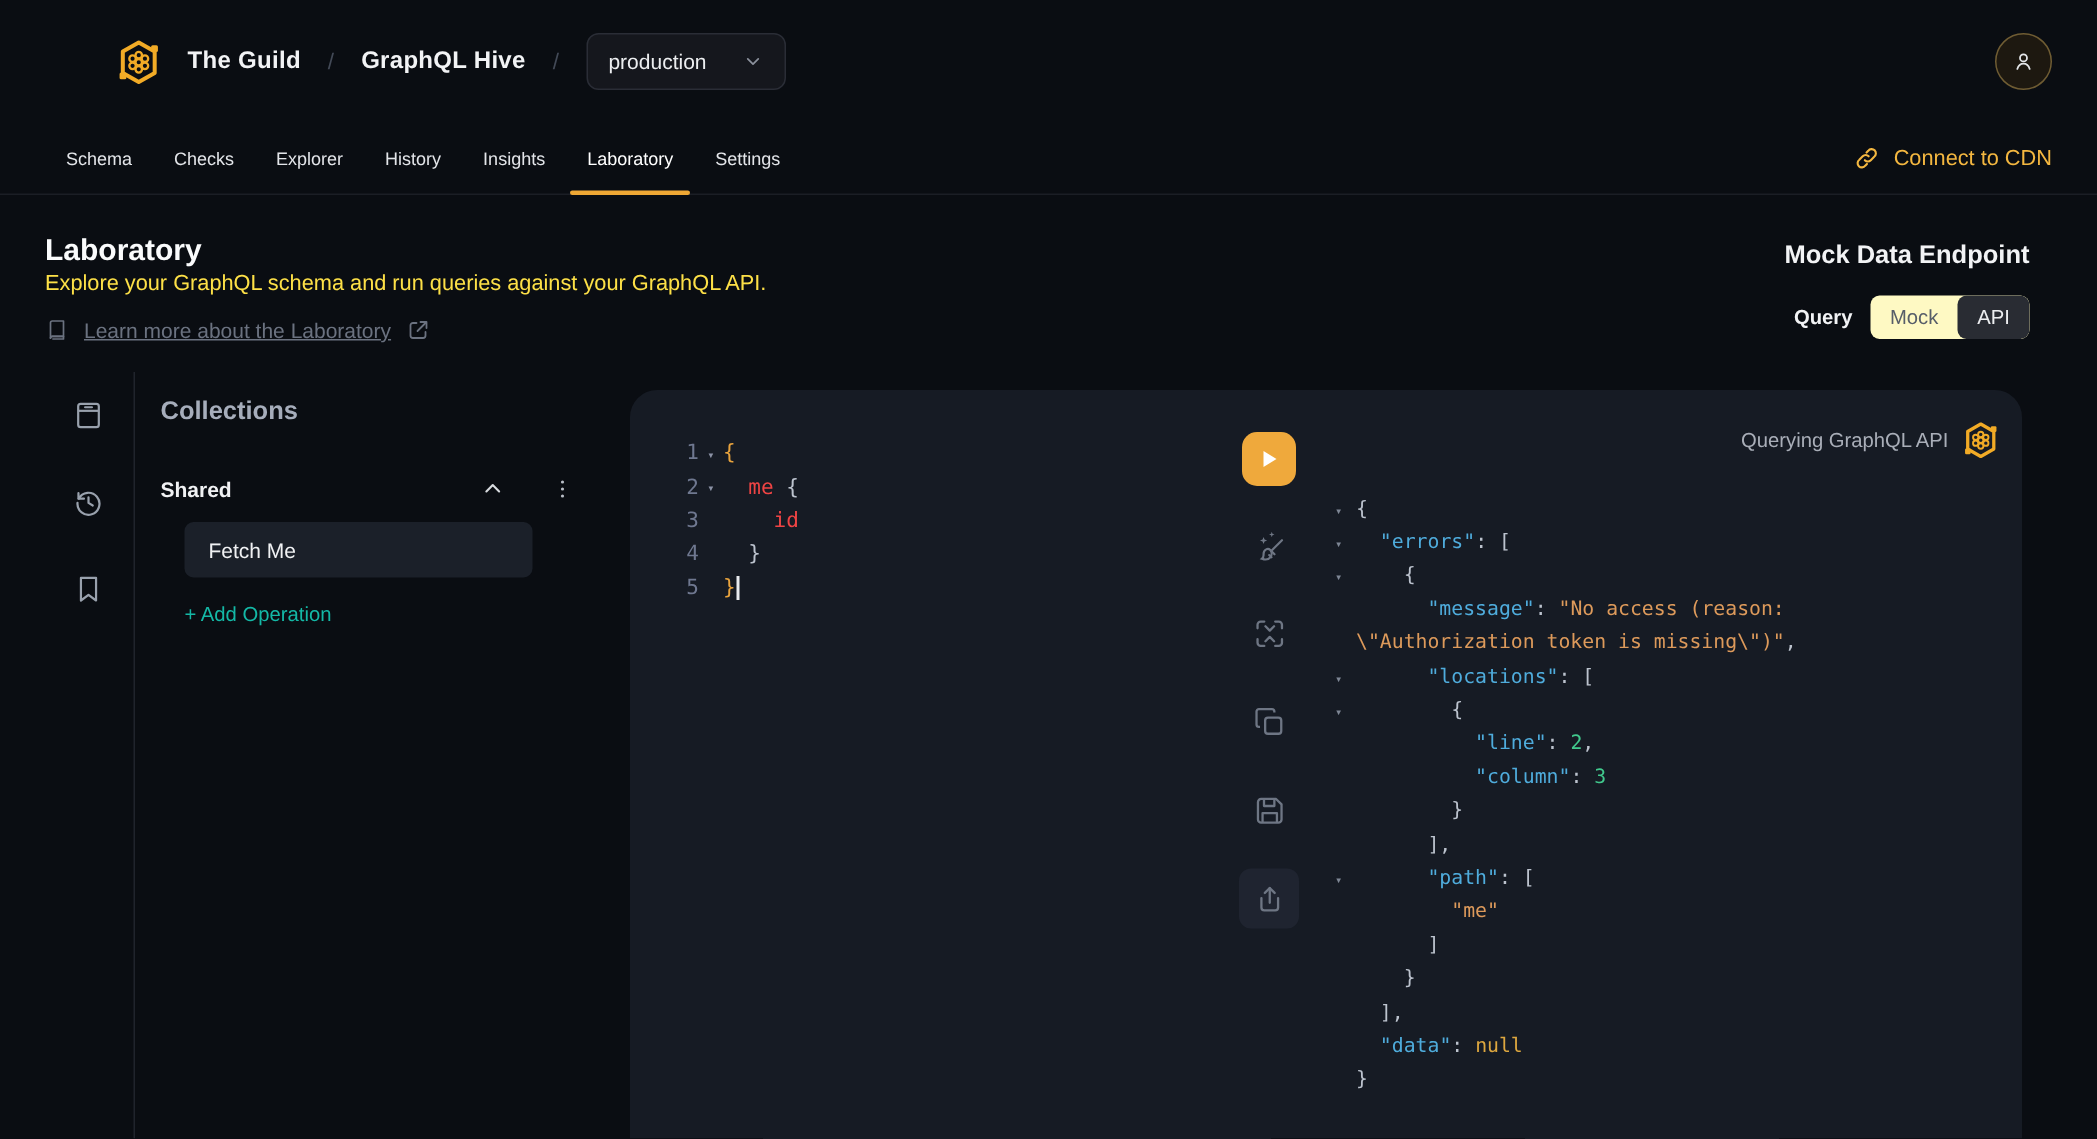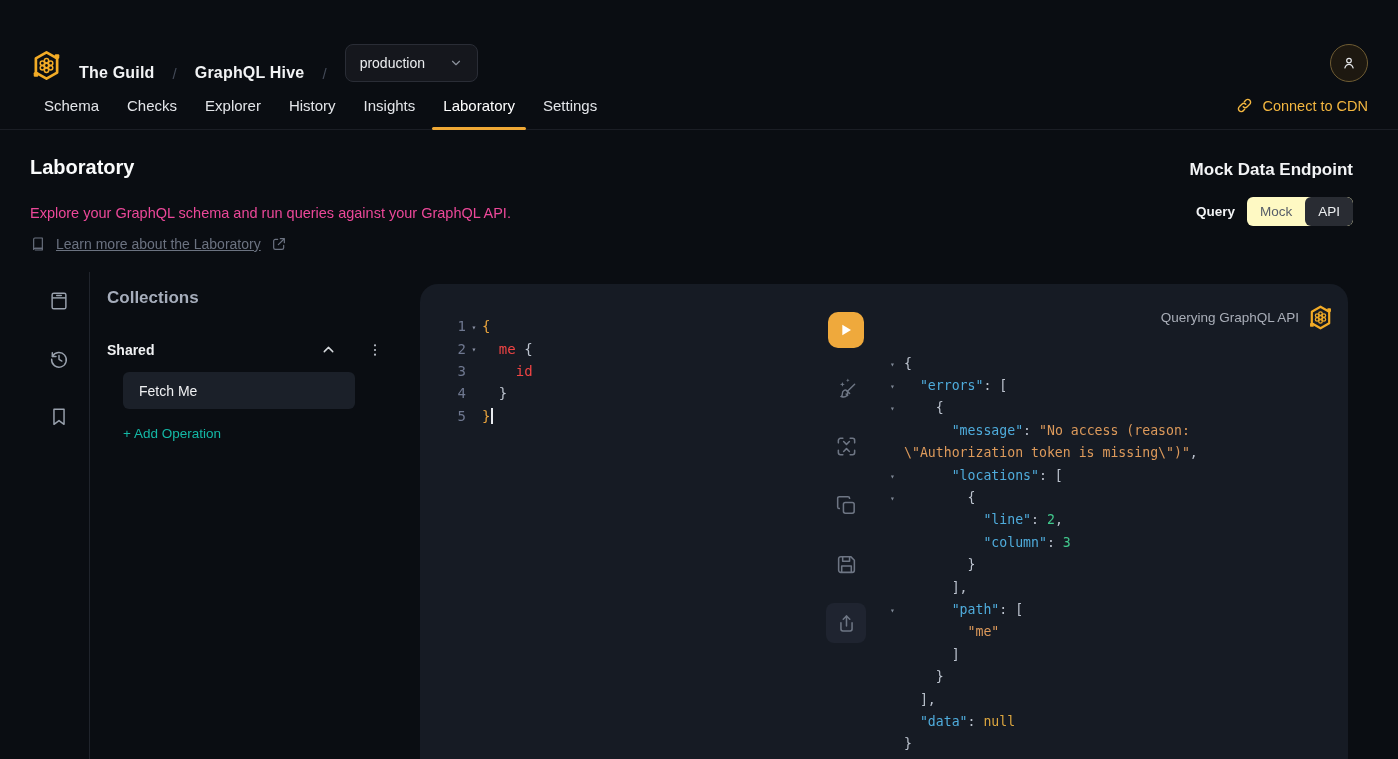--- a/index.html
+++ b/index.html
@@ -7,21 +7,21 @@
   body {
     background:#0a0d12;
     color:#e8eaed;
     font-family:"Liberation Sans", sans-serif;
     overflow:hidden;
     position:relative;
   }
   svg { display:block; width:100%; height:100%; }
 
   
-  .topbar { height:82px; display:flex; align-items:flex-end; padding:0 30px; }
+  .topbar { height:82px; display:flex; align-items:center; padding:0 30px;margin-left:46px; }
   .logo { width:33px; height:33px; margin-right:16px; }
   .crumb { font-size:16px; font-weight:700; color:#f2f3f5; letter-spacing:.2px; }
   .crumb-sep { color:#434a57; font-size:15px; margin:0 18px; font-weight:400; }
   .target-btn {
     display:flex; align-items:center; gap:24px;
     background:#15171d; border:1px solid #2a2d36; border-radius:8px;
     padding:10px 14px; font-size:14px; color:#eceef0; cursor:pointer;
   }
   .target-btn .chev { width:14px; height:14px; color:#8b919c; }
   .avatar {
@@ -29,34 +29,34 @@
     background:#1d1810; border:1px solid #6f5c33;
     display:flex; align-items:center; justify-content:center; cursor:pointer;
   }
   .avatar .user-ic { width:18px; height:18px; }
 
   
   .navbar { display:flex; align-items:stretch; height:48px; padding:0 30px; border-bottom:1px solid #1b1e25; }
   .tabs { display:flex; }
   .tab {
     position:relative; display:flex; align-items:center; padding:0 14px;
-    font-size:15px; color:#e3e5e9; cursor:pointer;
+    font-size:12px; color:#e3e5e9; cursor:pointer;
   }
   .tab.active { color:#fff; }
   .tab.active::after {
     content:""; position:absolute; left:3px; right:3px; bottom:-1px; height:3px;
     background:#efa835; border-radius:2px;
   }
   .connect-cdn { margin-left:auto; display:flex; align-items:center; gap:9px; color:#f4b740; font-size:14.5px; cursor:pointer; }
   .connect-cdn .link-ic { width:17px; height:17px; }
 
   
   .page-head { display:flex; justify-content:space-between; padding:26px 45px 0 30px; }
   .page-title { font-size:20px; font-weight:700; color:#fafbfc; }
-  .page-sub { margin-top:26px; font-size:14.5px; color:#ec4899; }
+  .page-sub { margin-top:2px; font-size:14.5px; color:#fde047; }
   .learn-row { margin-top:15px; display:flex; align-items:center; gap:10px; color:#6b7280; font-size:14px; cursor:pointer;text-decoration:underline; }
   .learn-row .sm-ic { width:16px; height:16px; }
   .mock-block { display:flex; flex-direction:column; align-items:flex-end; padding-top:4px; }
   .mock-title { font-size:17px; font-weight:700; color:#f2f3f5;margin-left:28px; }
   .query-row { margin-top:17px; display:flex; align-items:center; gap:12px; }
   .query-label { font-size:13.5px; font-weight:700; color:#f2f3f5; }
   .toggle { display:flex; background:#fef9c3; border-radius:6px; overflow:hidden; }
   .seg { padding:7px 13px; font-size:13.5px; color:#575e69; cursor:pointer; border-radius:6px; }
   .seg.sel { background:#292c33; color:#eceef0; font-weight:500; }
 

